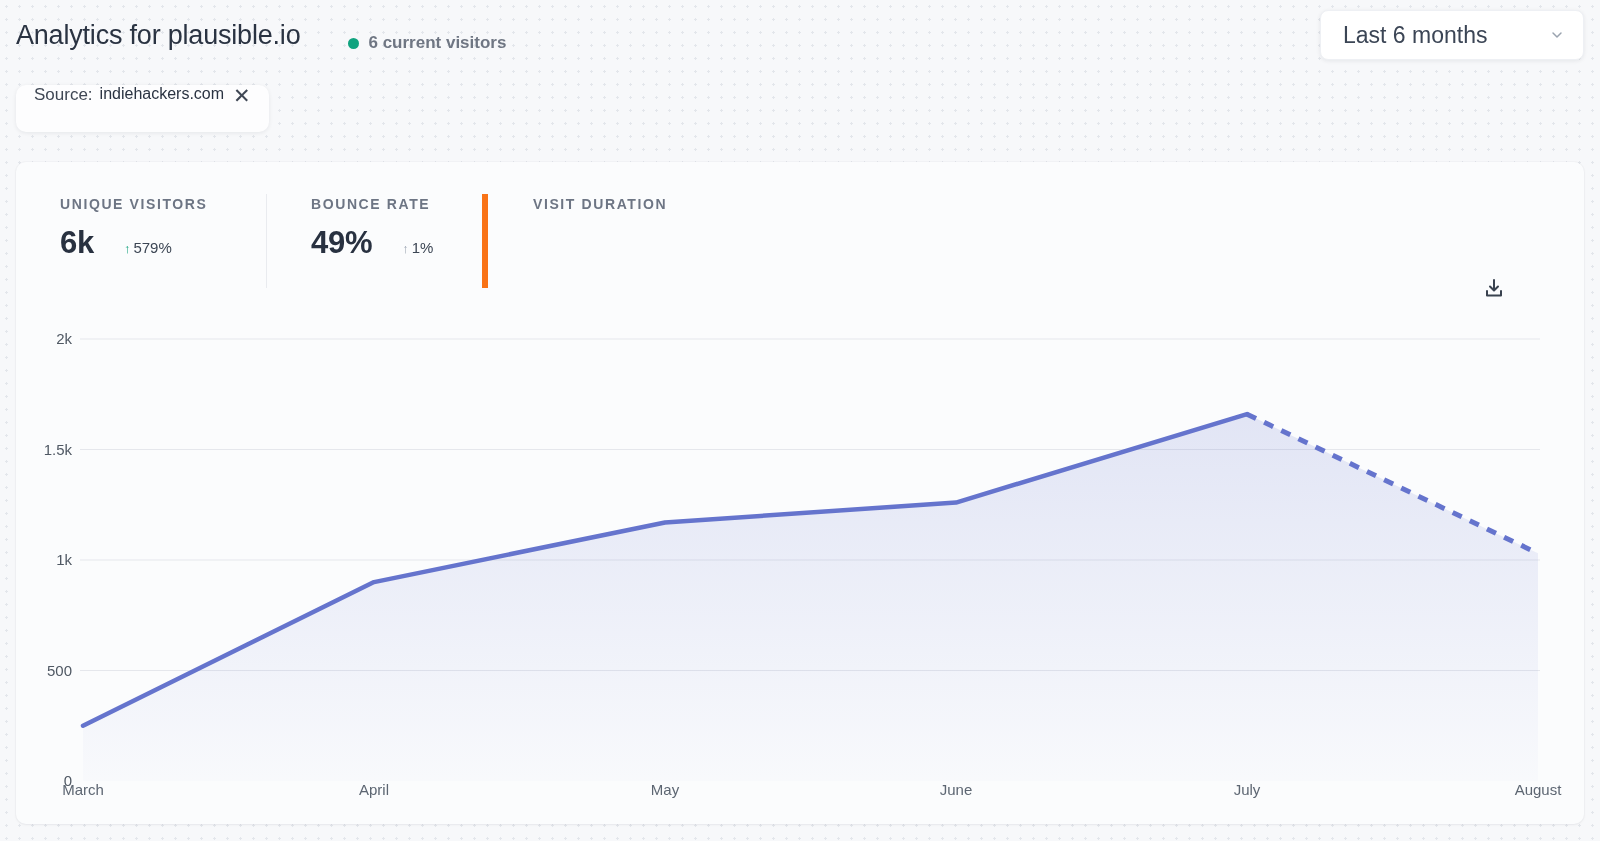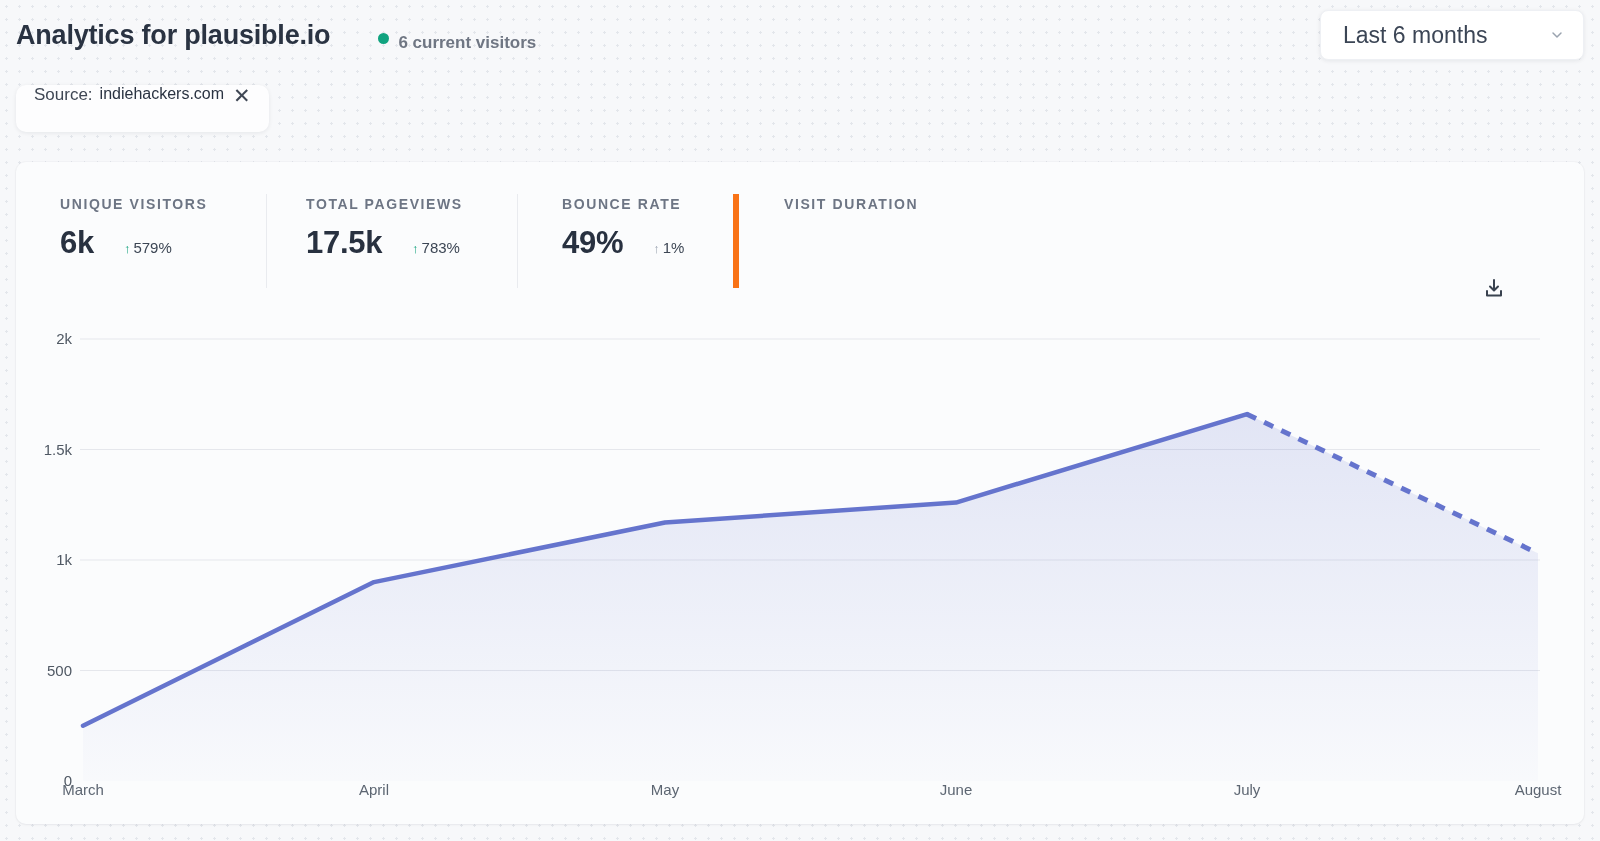--- a/index.html
+++ b/index.html
@@ -14,22 +14,22 @@
     position:relative; width:1600px; height:841px;
     background-color:#f7f8fa;
     background-image:radial-gradient(circle, #e3e6eb 1px, rgba(0,0,0,0) 1.3px);
     background-size:13px 13px;
   }
   
   .header {
     position:absolute; top:0; left:0; right:0; height:70px;
     display:flex; align-items:center; padding:0 16px;
   }
-  .page-title { font-size:27px; font-weight:700; color:#2a3342; letter-spacing:-0.2px; }
-  .visitors { display:flex; align-items:flex-start; margin-left:48px; cursor:pointer;margin-top:16px; }
+  .page-title { font-size:27px; font-weight:400; color:#2a3342; letter-spacing:-0.2px; }
+  .visitors { display:flex; align-items:center; margin-left:48px; cursor:pointer;margin-top:16px; }
   .green-dot { width:11px; height:11px; border-radius:50%; background:#10a37f; margin-right:9px; }
   .visitors-label { font-size:17px; font-weight:700; color:#6f7683; }
   .spacer { flex:1; }
   .dropdown {
     width:264px; height:50px; background:#ffffff; border:1px solid #eef0f4;
     border-radius:8px; box-shadow:0 1px 4px rgba(15,23,42,.08);
     display:flex; align-items:center; padding:0 18px 0 22px; cursor:pointer;
   }
   .dropdown-label { font-size:23px; color:#3b4555; flex:1; }
   .chev { width:16px; height:16px; color:#9aa3af; }
@@ -103,27 +103,20 @@
   <div class="card">
 
     <div class="stats">
       <div class="stat stat-1">
         <div class="stat-label">UNIQUE VISITORS</div>
         <div class="stat-row">
           <span class="stat-value">6k</span>
           <span class="stat-change tone-positive"><span class="arrow">↑</span><span>579%</span></span>
         </div>
       </div>
-      <div class="stat stat-2">
-        <div class="stat-label">TOTAL PAGEVIEWS</div>
-        <div class="stat-row">
-          <span class="stat-value">17.5k</span>
-          <span class="stat-change tone-positive"><span class="arrow">↑</span><span>783%</span></span>
-        </div>
-      </div>
       <div class="stat stat-3">
         <div class="stat-label">BOUNCE RATE</div>
         <div class="stat-row">
           <span class="stat-value">49%</span>
           <span class="stat-change tone-neutral"><span class="arrow">↑</span><span>1%</span></span>
         </div>
       </div>
       <div class="stat stat-4">
         <div class="stat-label">VISIT DURATION</div>
       </div>

